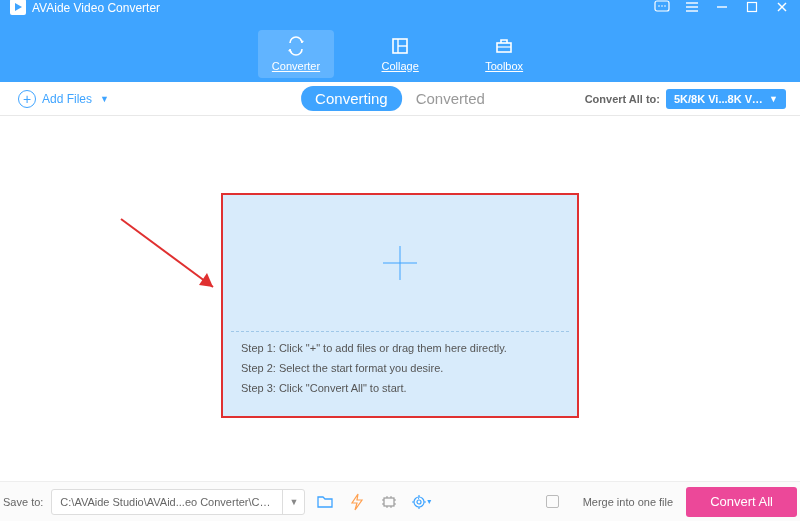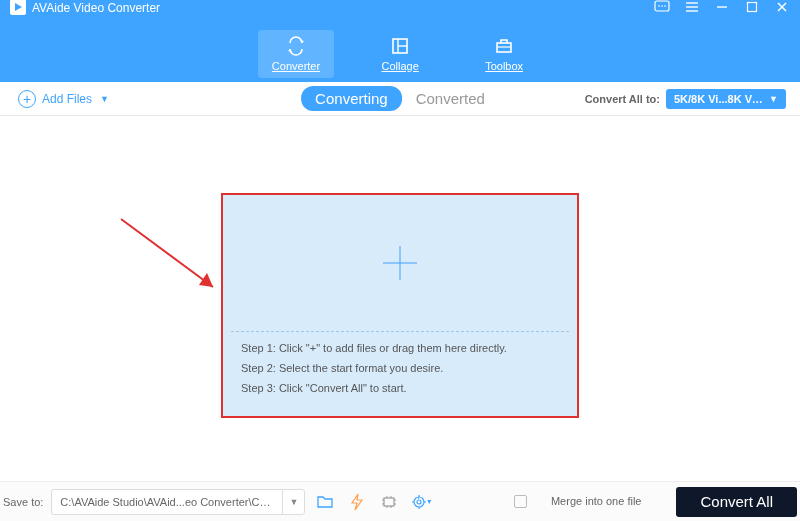--- a/index.html
+++ b/index.html
@@ -46,23 +46,23 @@
 .dash-div { height: 0; border-top: 1px dashed #9fc7e8; margin: 0 8px; }
 .steps { padding: 10px 18px; font-size: 11px; color: #555; display: flex; flex-direction: column; gap: 8px; }
 
 .footer { height: 40px; background: #fbfbfb; border-top: 1px solid #eee; display: flex; align-items: center; padding: 0 3px; gap: 8px; }
 .save-lbl { font-size: 11px; color: #666; }
 .save-path-box { display: flex; align-items: center; border: 1px solid #ddd; border-radius: 3px; height: 26px; background: #fff; }
 .save-path { font-size: 11px; color: #666; padding: 0 8px; width: 230px; white-space: nowrap; overflow: hidden; text-overflow: ellipsis; }
 .path-chev { width: 22px; height: 100%; border-left: 1px solid #ddd; display: flex; align-items: center; justify-content: center; font-size: 9px; color: #888; cursor: pointer; }
 .ficon { width: 24px; height: 24px; display: flex; align-items: center; justify-content: center; cursor: pointer; color: #3fa4ff; }
 .spacer { flex: 1; }
-.merge-box { display: flex; gap: 24px; font-size: 11px; color: #666; cursor: pointer; margin-left: 32px; }
+.merge-box { display: flex; align-items: center; gap: 24px; font-size: 11px; color: #666; cursor: pointer; margin-left: 32px; }
 .chk { width: 13px; height: 13px; border: 1px solid #bbb; border-radius: 2px; }
-.convert-all { background: #0f172a; color: #fff; padding: 0 24px; height: 30px; border-radius: 3px; display: flex; align-items: center; font-size: 15px; cursor: pointer; margin-left: 27px; }
+.convert-all { background: #ec4899; color: #fff; padding: 0 24px; height: 30px; border-radius: 3px; display: flex; align-items: center; font-size: 13px; cursor: pointer; margin-left: 5px; }
 </style>
 </head>
 <body>
 
 <div class="titlebar">
   <div class="titlebar-top">
     <div class="app-logo">
       <svg viewBox="0 0 10 10">
           <polygon points="2,1 9,5 2,9" fill="#3fa4ff"></polygon>
         </svg>

